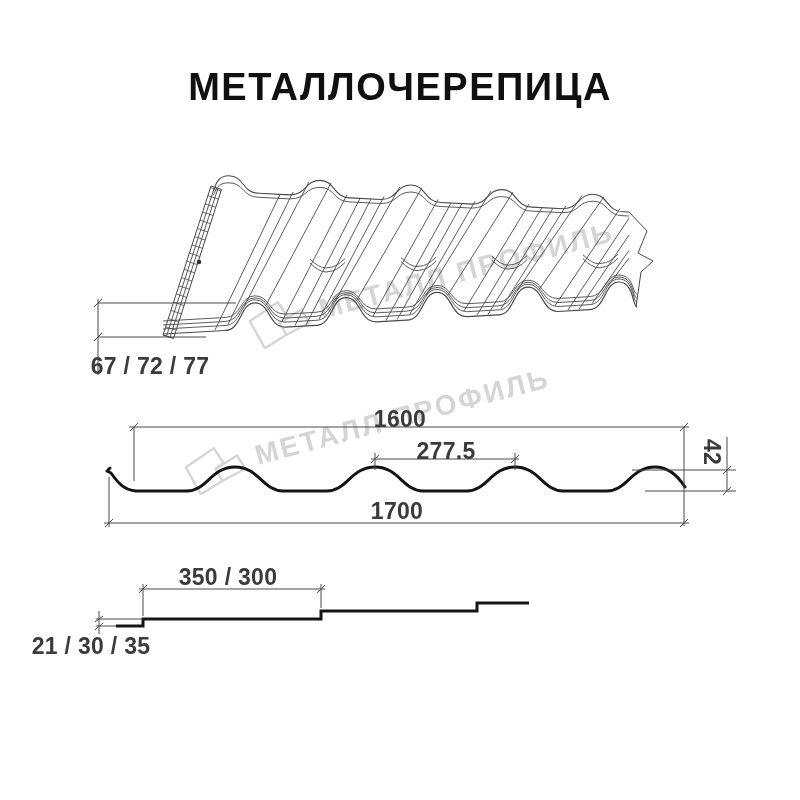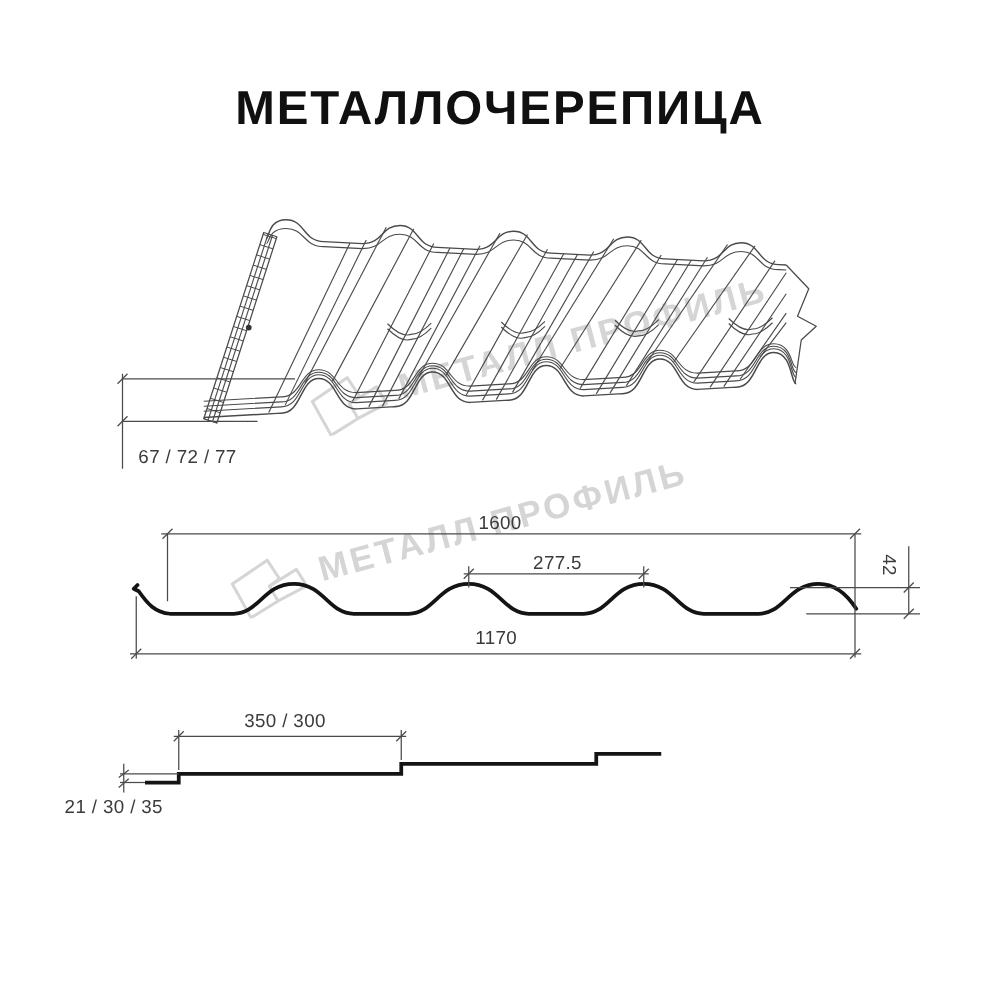--- a/index.html
+++ b/index.html
@@ -9,21 +9,21 @@
          font-size:38px;font-weight:800;letter-spacing:1.5px;color:#101010;white-space:nowrap;}
   .subtitle{position:absolute;left:0;top:114px;width:800px;text-align:center;
          font-size:18px;font-weight:600;letter-spacing:2px;color:#1b1b1b;white-space:nowrap;}
   .wm{position:absolute;display:flex;align-items:center;gap:12px;
       transform:rotate(-15deg);transform-origin:0 50%;z-index:1;pointer-events:none;}
   .wm1{left:250px;top:306px;}
   .wm2{left:186px;top:452px;}
   .wm-text{font-size:28px;font-weight:700;letter-spacing:2.5px;color:#d5d5d5;white-space:nowrap;}
   .wm-logo{width:60px;height:46px;flex:0 0 auto;}
   svg.draw{position:absolute;left:0;top:0;z-index:2;}
-  .dim{position:absolute;z-index:3;font-size:15px;font-weight:400;color:#3b3b3b;
+  .dim{position:absolute;z-index:3;font-size:23px;font-weight:700;color:#3b3b3b;
        white-space:nowrap;transform:translate(-50%,-50%);letter-spacing:0.3px;}
   .dim.rot{transform:translate(-50%,-50%) rotate(90deg);}
   .l-6772{left:150px;top:366px;}
   .l-1110{left:400px;top:419px;}
   .l-2775{left:446px;top:451px;}
   .l-42{left:711px;top:452px;}
   .l-1170{left:397px;top:511px;}
   .l-350{left:228px;top:577px;}
   .l-2530{left:91px;top:646px;}
 </style>
@@ -175,16 +175,16 @@
         <path d="M95,622L103,616"></path>
           <path d="M95,630L103,623"></path>
       </g>
     </g>
   </svg>
 
   <span class="dim l-6772">67 / 72 / 77</span>
   <span class="dim l-1110">1600</span>
   <span class="dim l-2775">277.5</span>
   <span class="dim rot l-42">42</span>
-  <span class="dim l-1170">1170</span>
+  <span class="dim l-1170">1700</span>
   <span class="dim l-350">350 / 300</span>
   <span class="dim l-2530">21 / 30 / 35</span>
 </div>
 
 </body></html>

